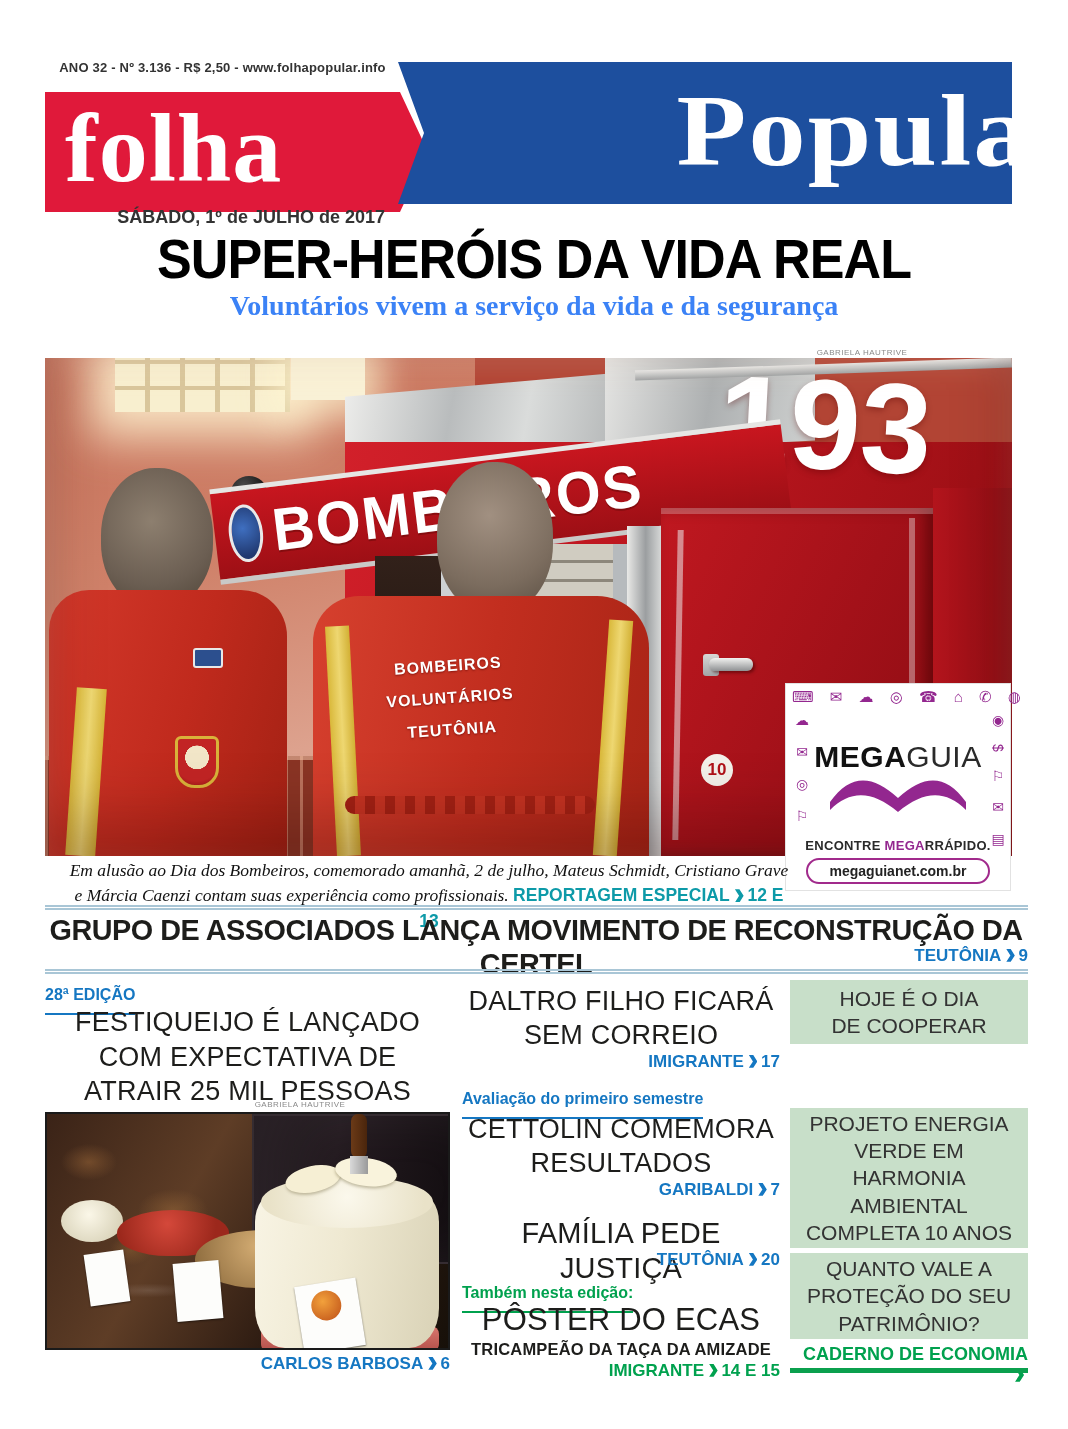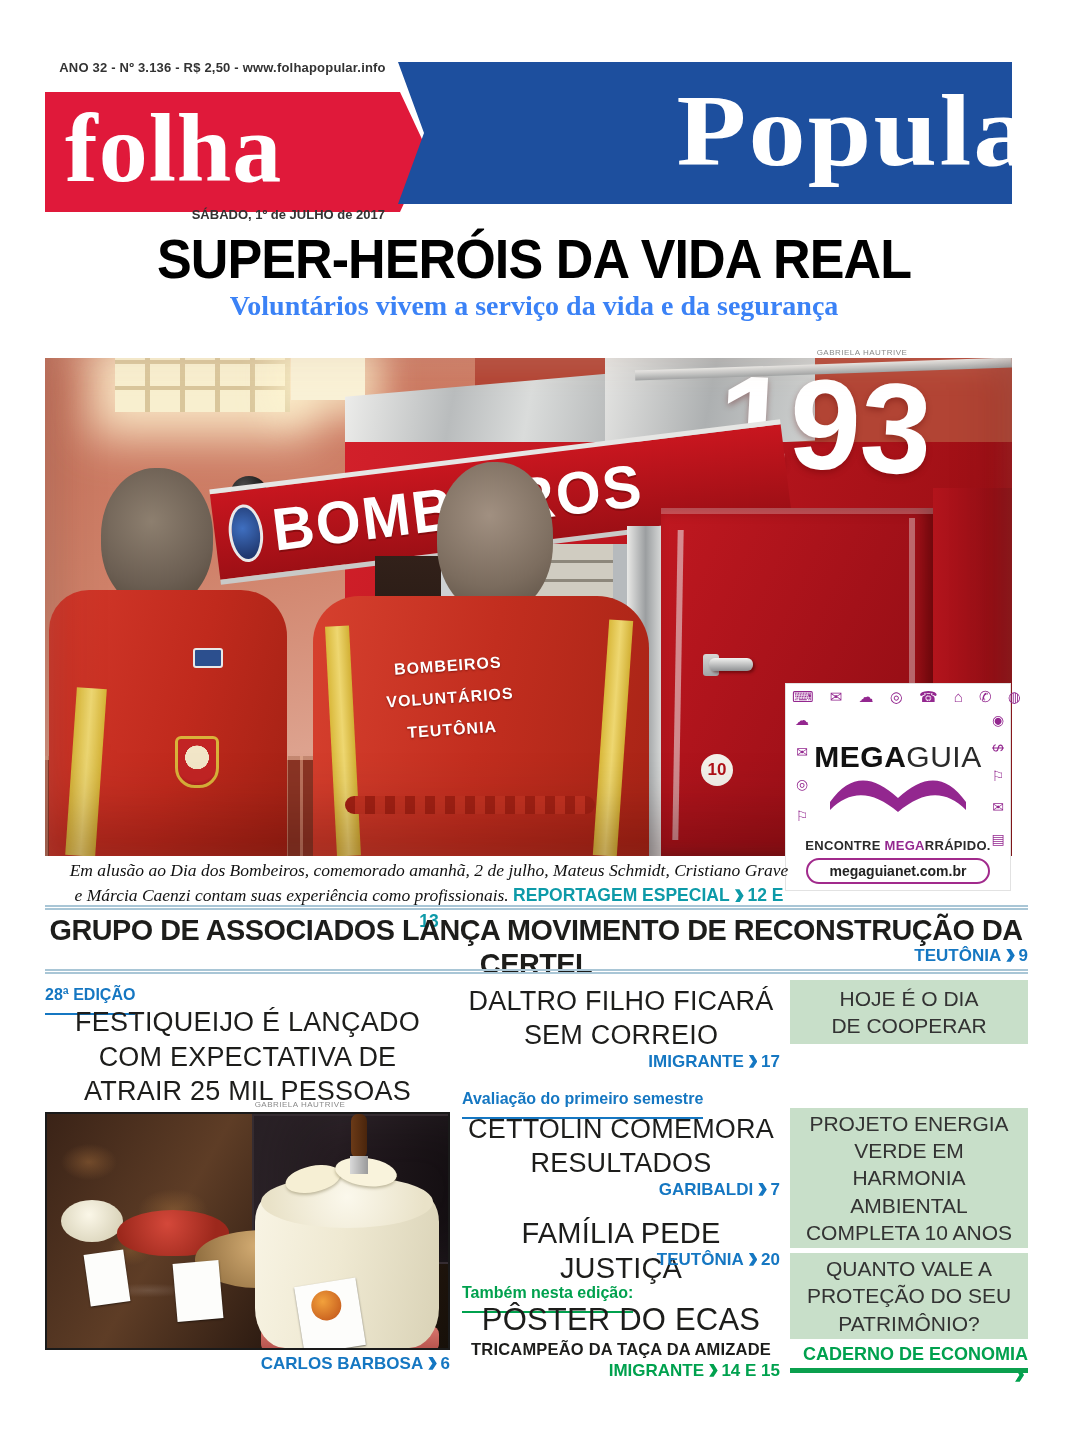--- a/index.html
+++ b/index.html
@@ -15,21 +15,21 @@
   
   .info-line{left:45px;top:60px;width:355px;text-align:center;font-size:13px;font-weight:bold;color:#333;letter-spacing:.2px;}
   .brand-red{left:45px;top:84px;width:383px;height:120px;background:var(--red);
     clip-path:polygon(0 0,355px 0,100% 50%,355px 100%,0 100%);margin-top:8px;}
   .brand-red span{display:block;font-family:"Liberation Serif",serif;font-weight:bold;color:#fff;
     font-size:98px;line-height:112px;padding-left:20px;letter-spacing:1px;}
   .brand-blue{left:398px;top:62px;width:614px;height:142px;background:var(--blue);
     clip-path:polygon(0 0,100% 0,100% 100%,0 100%,26px 50%);text-align:right;}
   .brand-blue span{display:block;font-family:"Liberation Serif",serif;font-weight:bold;color:#fff;
     font-size:102px;line-height:138px;padding-left:52px;letter-spacing:2px;transform:scaleX(1.12);transform-origin:left center;}
-  .date-line{left:45px;top:207px;width:340px;text-align:right;font-size:13px;font-weight:bold;color:#333;}
+  .date-line{left:45px;top:207px;width:340px;text-align:right;font-size:18px;font-weight:bold;color:#333;}
 
   
   .main-headline{left:20px;top:226px;width:1028px;text-align:center;color:#000;
     font-weight:800;font-size:56px;letter-spacing:-1px;transform:scaleX(.93);}
   .main-subheadline{left:20px;top:290px;width:1028px;text-align:center;color:#3b82f6;
     font-family:"Liberation Serif",serif;font-size:28px;font-weight:bold;}
   .credit{font-size:8px;color:#8a8a8a;letter-spacing:.5px;text-align:center;}
   .credit-hero{left:712px;top:348px;width:300px;}
 
   

